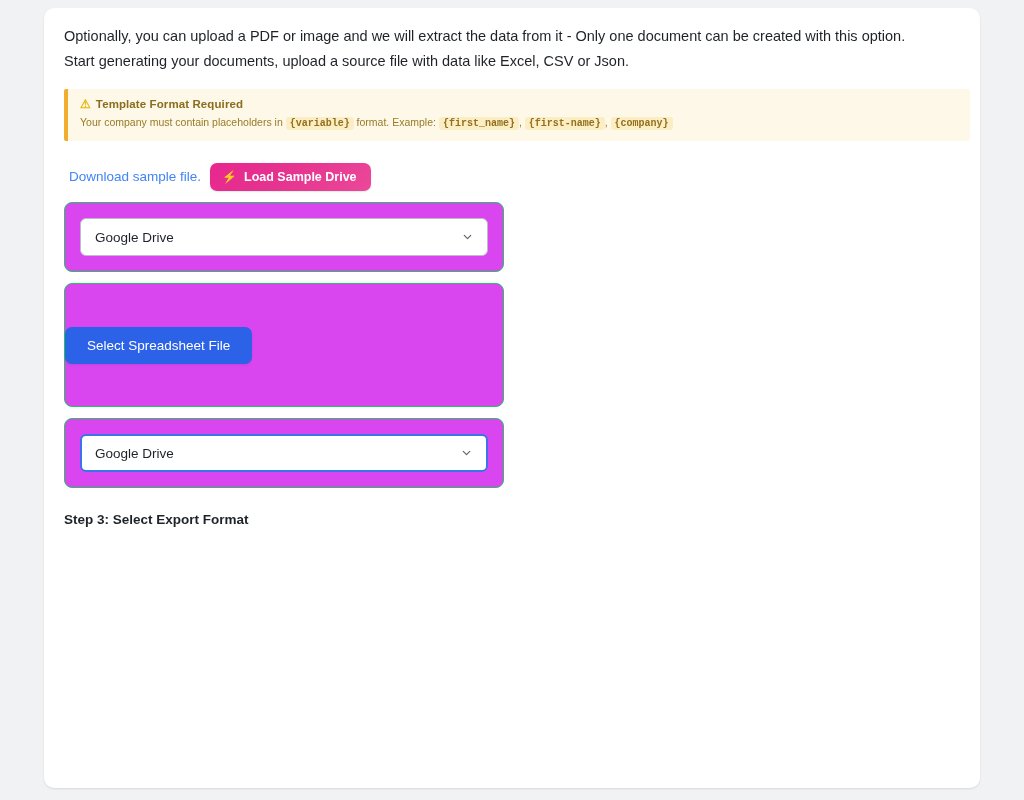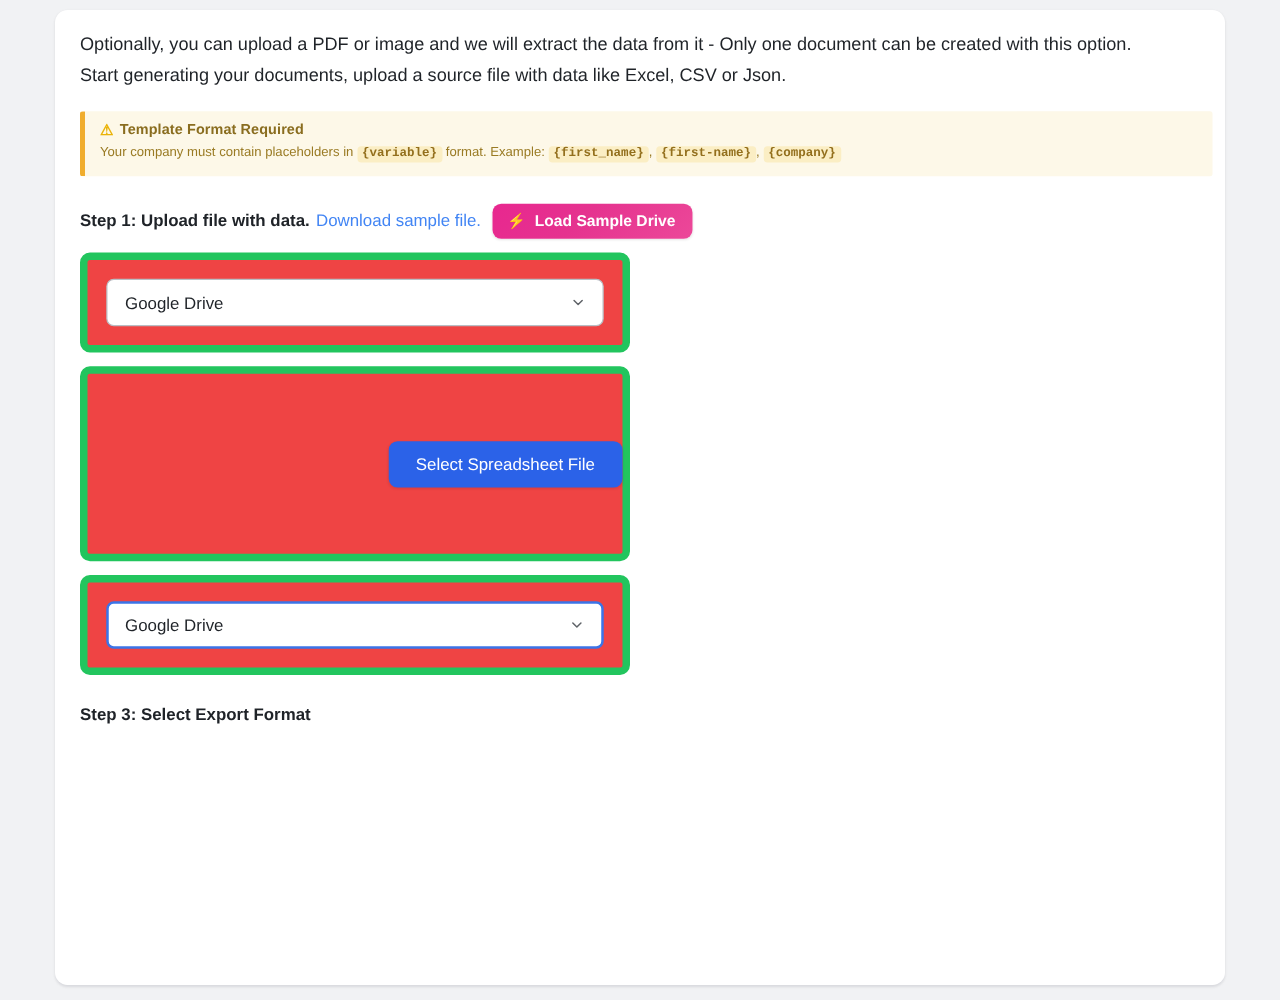--- a/index.html
+++ b/index.html
@@ -111,30 +111,30 @@
   }
   .bolt { font-size: 12px; line-height: 1; }
 
   .step2-wrap { display: block; margin-top: 22px; }
   .step2-wrap .l1 { font-size: 13.5px; line-height: 20px; }
 
   
   .panel {
     margin-top: 11px;
     width: 440px;
-    background: #ef4444;
-    border: 6px solid #22c55e;
+    background: #d946ef;
+    border: 1px solid #22c55e;
     border-radius: 8px;
   }
   .panel.select-panel { padding: 15px; }
   .panel.drop-panel {
-    height: 156px;
-    display: flex;
-    align-items: center;
-    justify-content: flex-end;
+    height: 124px;
+    display: flex;
+    align-items: center;
+    justify-content: flex-start;
   }
 
   .select {
     position: relative;
     width: 100%;
     height: 38px;
     border: 1px solid #b9bec4;
     border-radius: 6px;
     background: #fff;
     display: flex;
@@ -188,21 +188,20 @@
           <span>Your company must contain placeholders in</span>
           <code class="ph">{variable}</code>
           <span>format. Example:</span>
           <code class="ph">{first_name}</code><span>,</span>
           <code class="ph">{first-name}</code><span>,</span>
           <code class="ph">{company}</code>
         </div>
       </div>
 
       <div class="step-row">
-        <span class="step-label">Step 1: Upload file with data.</span>
         <span class="sp"></span>
         <a class="link">Download sample file.</a>
         <button class="sample-btn">
           <span class="bolt">⚡</span>
           <span>Load Sample Drive</span>
         </button>
       </div>
 
       <div class="panel select-panel">
         <div class="select">

